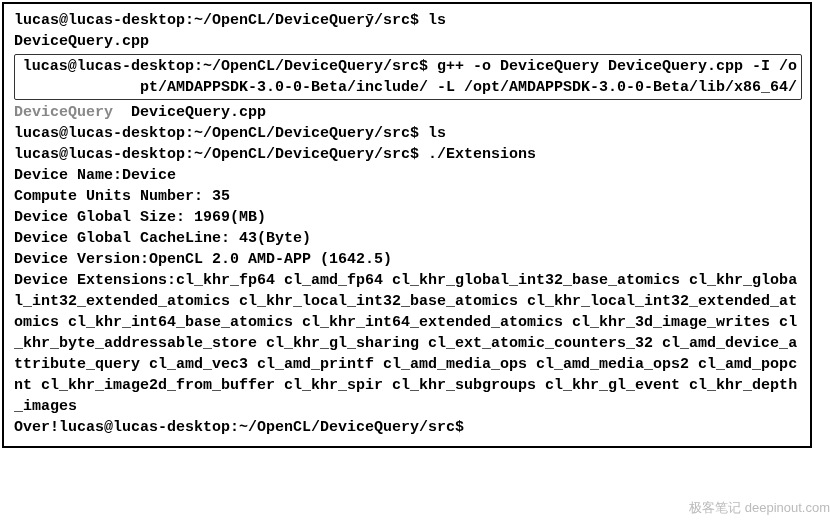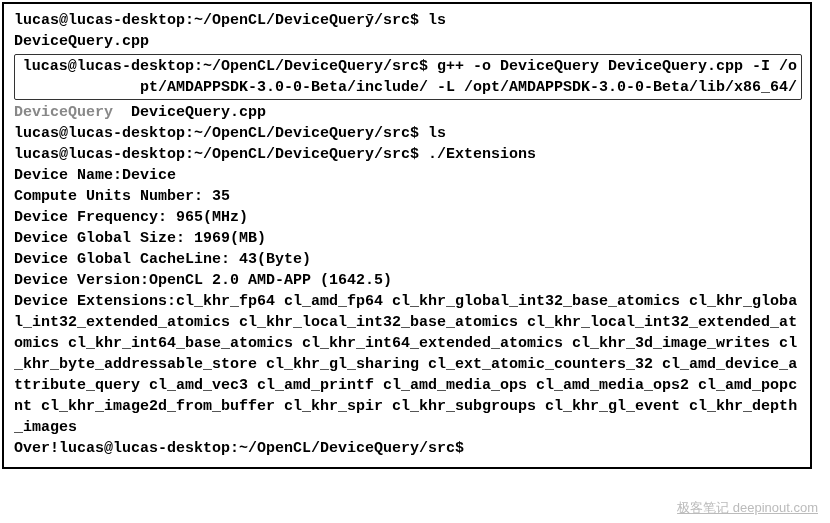--- a/index.html
+++ b/index.html
@@ -27,27 +27,26 @@
     border: 1px solid #333;
     border-radius: 2px;
     padding: 1px 4px;
     margin: 2px 0;
     display: block;
     text-align: right;
   }
   .executable { color: #888; }
   .watermark {
     position: absolute;
-    right: 12px;
+    right: 0;
     bottom: 6px;
     font-family: sans-serif;
     font-size: 13px;
     color: #bbb;
     font-weight: normal;
-    text-decoration: underline;
   }
 </style>
 </head>
 <body>
 
 <div class="terminal">
 
   <div class="line"><span class="prompt">lucas@lucas-desktop:~/OpenCL/DeviceQuerȳ/src$</span><span> ls</span></div>
 
   <div class="line">DeviceQuery.cpp</div>
@@ -58,21 +57,20 @@
 
 
   <div class="line"><span class="executable">DeviceQuery</span><span>  </span><span>DeviceQuery.cpp</span></div>
 
   <div class="line"><span class="prompt">lucas@lucas-desktop:~/OpenCL/DeviceQuery/src$</span><span> ls</span></div>
 
   <div class="line"><span class="prompt">lucas@lucas-desktop:~/OpenCL/DeviceQuery/src$</span><span> ./Extensions</span></div>
 
   <div class="line">Device Name:Device</div>
   <div class="line">Compute Units Number: 35</div>
-  <div class="line">Device Frequency: 965(MHz)</div>
   <div class="line">Device Global Size: 1969(MB)</div>
   <div class="line">Device Global CacheLine: 43(Byte)</div>
   <div class="line">Device Version:OpenCL 2.0 AMD-APP (1642.5)</div>
   <div class="line">Device Extensions:cl_khr_fp64 cl_amd_fp64 cl_khr_global_int32_base_atomics cl_khr_global_int32_extended_atomics cl_khr_local_int32_base_atomics cl_khr_local_int32_extended_atomics cl_khr_int64_base_atomics cl_khr_int64_extended_atomics cl_khr_3d_image_writes cl_khr_byte_addressable_store cl_khr_gl_sharing cl_ext_atomic_counters_32 cl_amd_device_attribute_query cl_amd_vec3 cl_amd_printf cl_amd_media_ops cl_amd_media_ops2 cl_amd_popcnt cl_khr_image2d_from_buffer cl_khr_spir cl_khr_subgroups cl_khr_gl_event cl_khr_depth_images</div>
 
   <div class="line"><span>Over!</span><span class="prompt">lucas@lucas-desktop:~/OpenCL/DeviceQuery/src$</span></div>
 
 </div>
 
 <div class="watermark">极客笔记 deepinout.com</div>

